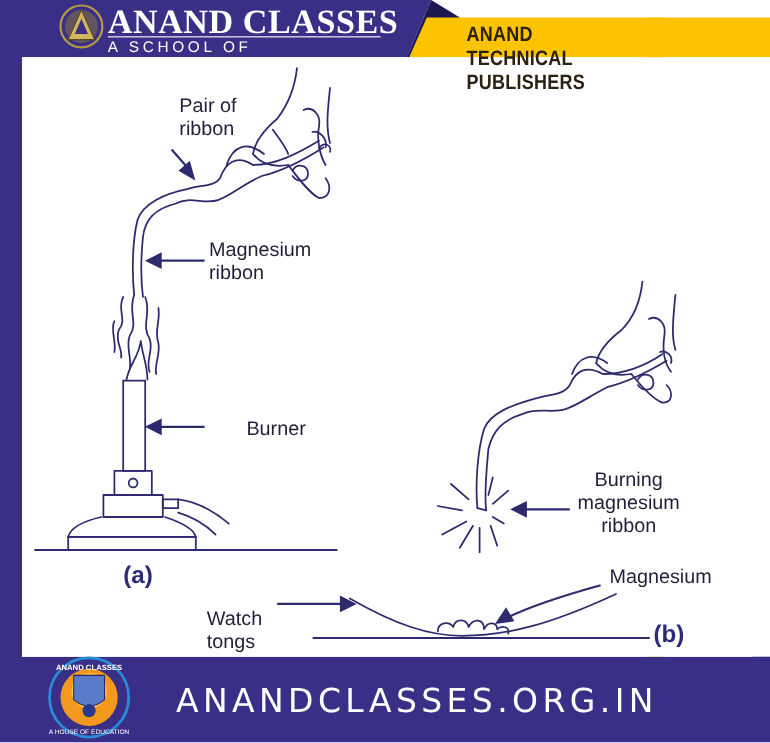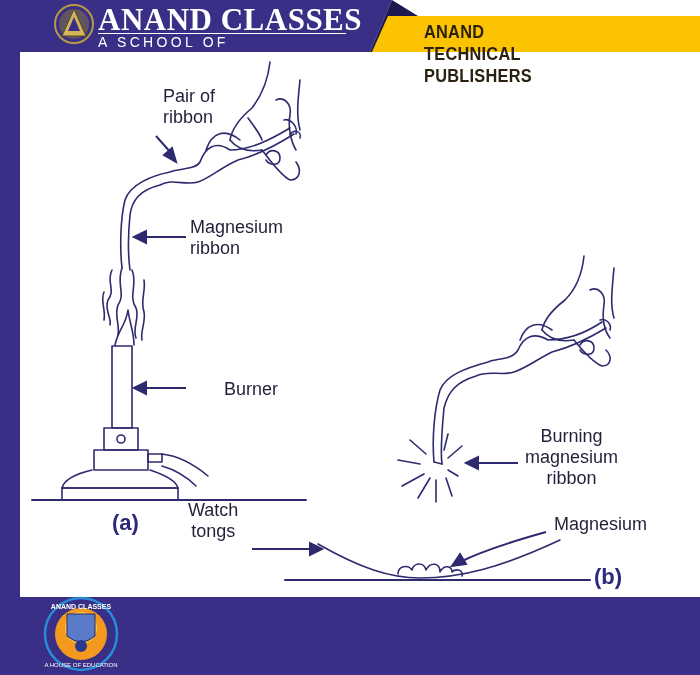--- a/index.html
+++ b/index.html
@@ -45,20 +45,21 @@
 
   <svg class="header-svg" width="700" height="675" style="pointer-events:none">
     <circle cx="81" cy="634" r="36" fill="#3a2f86" stroke="#2a8cd8" stroke-width="2.5"></circle>
     <circle cx="81" cy="634" r="26" fill="#f39a1e"></circle>
     <circle cx="81" cy="628" r="16" fill="#f7c948"></circle>
     <path d="M67,614 L95,614 L95,636 Q81,648 67,636 Z" fill="#5a7cc8" stroke="#2a2a6a" stroke-width="1"></path>
     <circle cx="81" cy="646" r="6" fill="#2a3a8a"></circle>
     <text x="81" y="609" font-size="7" fill="#ffffff" text-anchor="middle" font-family="Liberation Sans, sans-serif" font-weight="bold">ANAND CLASSES</text>
     <text x="81" y="667" font-size="6" fill="#ffffff" text-anchor="middle" font-family="Liberation Sans, sans-serif">A HOUSE OF EDUCATION</text>
   </svg>
+  <div class="footer-url">ANANDCLASSES.ORG.IN</div>
 
   <svg class="diagram" width="700" height="600">
     <g fill="none" stroke="#2e2a6e" stroke-width="1.6" stroke-linecap="round" stroke-linejoin="round">
 
       <g>
         <path d="M270,62 C268,80 262,95 252,108 C240,118 232,128 230,140"></path>
         <path d="M300,80 C298,100 296,115 300,130"></path>
         <path d="M230,140 C238,150 250,152 262,150"></path>
         <path d="M262,150 C270,160 280,175 290,180 C300,180 302,170 296,162"></path>
         <path d="M276,100 C284,96 292,104 290,115 C288,125 290,140 296,150"></path>
@@ -157,21 +158,21 @@
   <div class="lbl" style="left:190px;top:217px;">
     <div>Magnesium</div>
     <div>ribbon</div>
   </div>
   <div class="lbl" style="left:192px;top:379px;margin-left:32px;">Burner</div>
   <div class="lbl" style="left:525px;top:426px;text-align:center;">
     <div>Burning</div>
     <div>magnesium</div>
     <div>ribbon</div>
   </div>
-  <div class="lbl" style="left:188px;top:500px;text-align:center;">
+  <div class="lbl" style="left:188px;top:552px;text-align:left;">
     <div>Watch</div>
     <div>tongs</div>
   </div>
   <div class="lbl" style="left:554px;top:514px;">
     <div>Magnesium</div>
   </div>
   <div class="tag" style="left:112px;top:510px;">(a)</div>
   <div class="tag" style="left:594px;top:564px;">(b)</div>
 </div>
 

